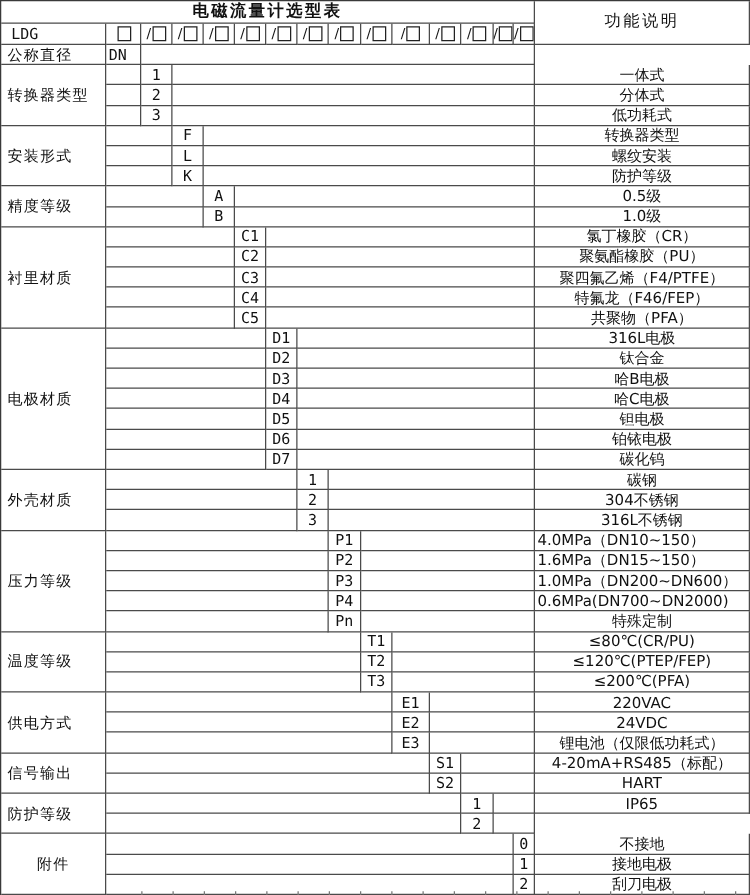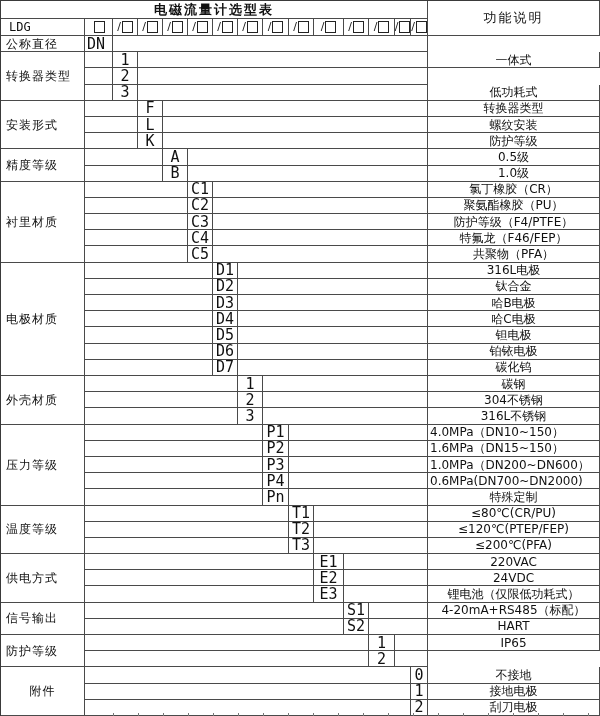--- a/index.html
+++ b/index.html
@@ -21,21 +21,21 @@
     border-bottom:1px solid #4a4a4a;
     display:flex;align-items:center;justify-content:center;
     overflow:hidden;white-space:nowrap;
     line-height:14px;
     box-sizing:border-box;
   }
   .lab{justify-content:flex-start;padding-left:5px;letter-spacing:1px;}
   .lab.ctr{justify-content:center;padding-left:0;}
   .title{font-weight:bold;font-size:13px;letter-spacing:2px;}
   .fhdr{font-size:13px;letter-spacing:2px;}
-  .code{font-size:15px;font-family:"DejaVu Sans Mono","Liberation Mono",monospace;}
+  .code{font-size:12px;font-family:"DejaVu Sans Mono","Liberation Mono",monospace;}
   .desc{font-size:12px;}
   .la{justify-content:flex-start;padding-left:2px;}
   .ldg{justify-content:flex-start;padding-left:8px;font-family:"DejaVu Sans Mono","Liberation Mono",monospace;}
   .cbx{display:inline-block;width:9px;height:10px;border:1px solid #222;margin-left:1px;flex:none;}
   .sl{font-size:11px;}
   .tick{position:absolute;bottom:-1px;width:1px;height:4px;background:#777;}
 </style>
 </head>
 <body>
 
@@ -106,20 +106,21 @@
   <div class="c" style="grid-area:3/3/4/16"></div>
 
   <div class="c lab" style="grid-area:4/1/7/2">转换器类型</div>
   <div class="c" style="grid-area:4/2/5/3"></div>
   <div class="c code" style="grid-area:4/3/5/4">1</div>
   <div class="c" style="grid-area:4/4/5/16"></div>
   <div class="c desc" style="grid-area:4/16/5/17">一体式</div>
   <div class="c" style="grid-area:5/2/6/3"></div>
   <div class="c code" style="grid-area:5/3/6/4">2</div>
   <div class="c" style="grid-area:5/4/6/16"></div>
+  <div class="c desc" style="grid-area:5/16/6/17">分体式</div>
   <div class="c" style="grid-area:6/2/7/3"></div>
   <div class="c code" style="grid-area:6/3/7/4">3</div>
   <div class="c" style="grid-area:6/4/7/16"></div>
   <div class="c desc" style="grid-area:6/16/7/17">低功耗式</div>
 
   <div class="c lab" style="grid-area:7/1/10/2">安装形式</div>
   <div class="c" style="grid-area:7/2/8/4"></div>
   <div class="c code" style="grid-area:7/4/8/5">F</div>
   <div class="c" style="grid-area:7/5/8/16"></div>
   <div class="c desc" style="grid-area:7/16/8/17">转换器类型</div>
@@ -147,21 +148,21 @@
   <div class="c code" style="grid-area:12/6/13/7">C1</div>
   <div class="c" style="grid-area:12/7/13/16"></div>
   <div class="c desc" style="grid-area:12/16/13/17">氯丁橡胶（CR）</div>
   <div class="c" style="grid-area:13/2/14/6"></div>
   <div class="c code" style="grid-area:13/6/14/7">C2</div>
   <div class="c" style="grid-area:13/7/14/16"></div>
   <div class="c desc" style="grid-area:13/16/14/17">聚氨酯橡胶（PU）</div>
   <div class="c" style="grid-area:14/2/15/6"></div>
   <div class="c code" style="grid-area:14/6/15/7">C3</div>
   <div class="c" style="grid-area:14/7/15/16"></div>
-  <div class="c desc" style="grid-area:14/16/15/17">防护等级（F4/PTFE）</div>
+  <div class="c desc" style="grid-area:14/16/15/17">聚四氟乙烯（F4/PTFE）</div>
   <div class="c" style="grid-area:15/2/16/6"></div>
   <div class="c code" style="grid-area:15/6/16/7">C4</div>
   <div class="c" style="grid-area:15/7/16/16"></div>
   <div class="c desc" style="grid-area:15/16/16/17">特氟龙（F46/FEP）</div>
   <div class="c" style="grid-area:16/2/17/6"></div>
   <div class="c code" style="grid-area:16/6/17/7">C5</div>
   <div class="c" style="grid-area:16/7/17/16"></div>
   <div class="c desc" style="grid-area:16/16/17/17">共聚物（PFA）</div>
 
   <div class="c lab" style="grid-area:17/1/24/2">电极材质</div>

